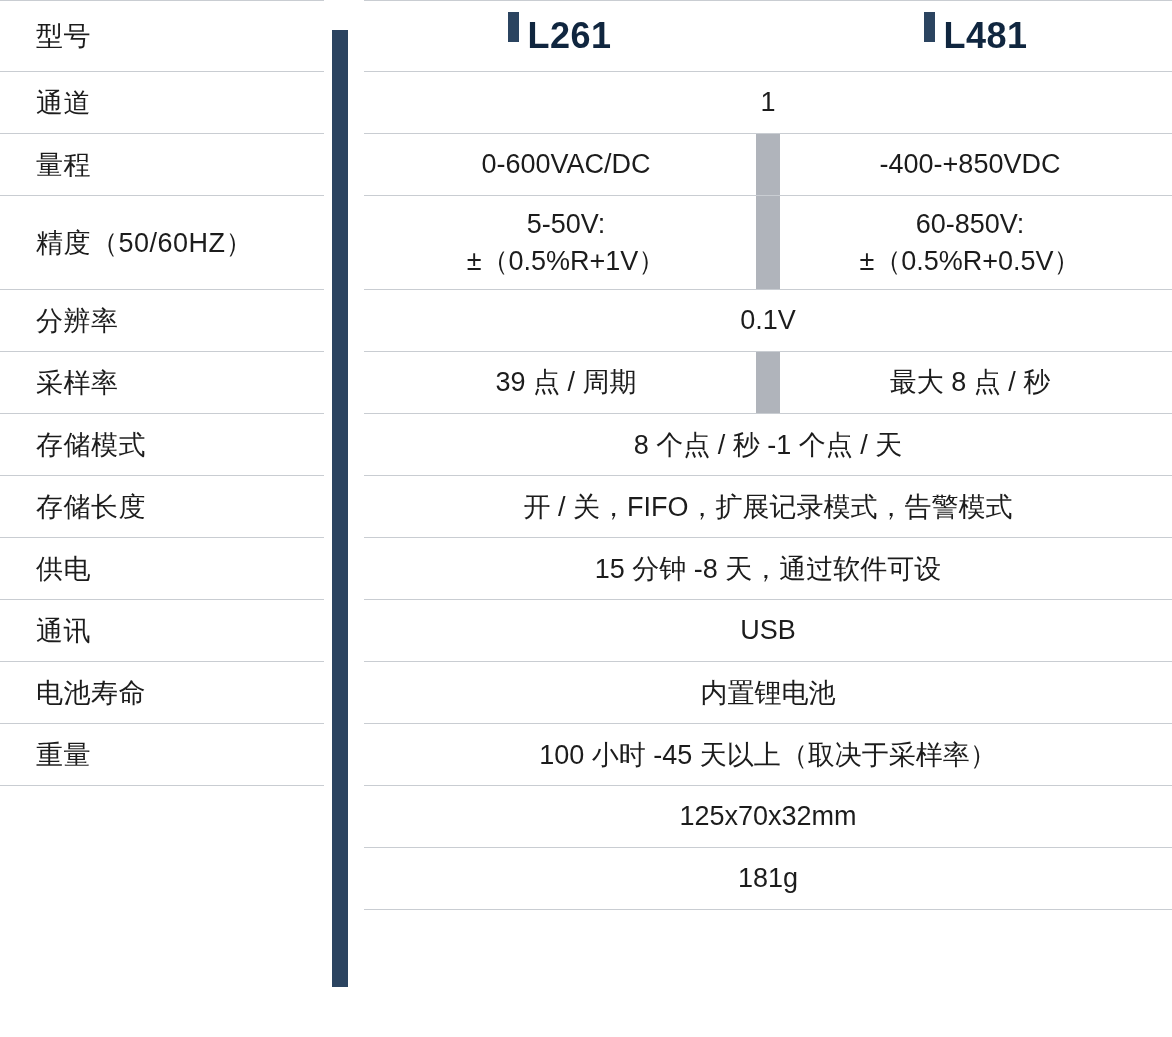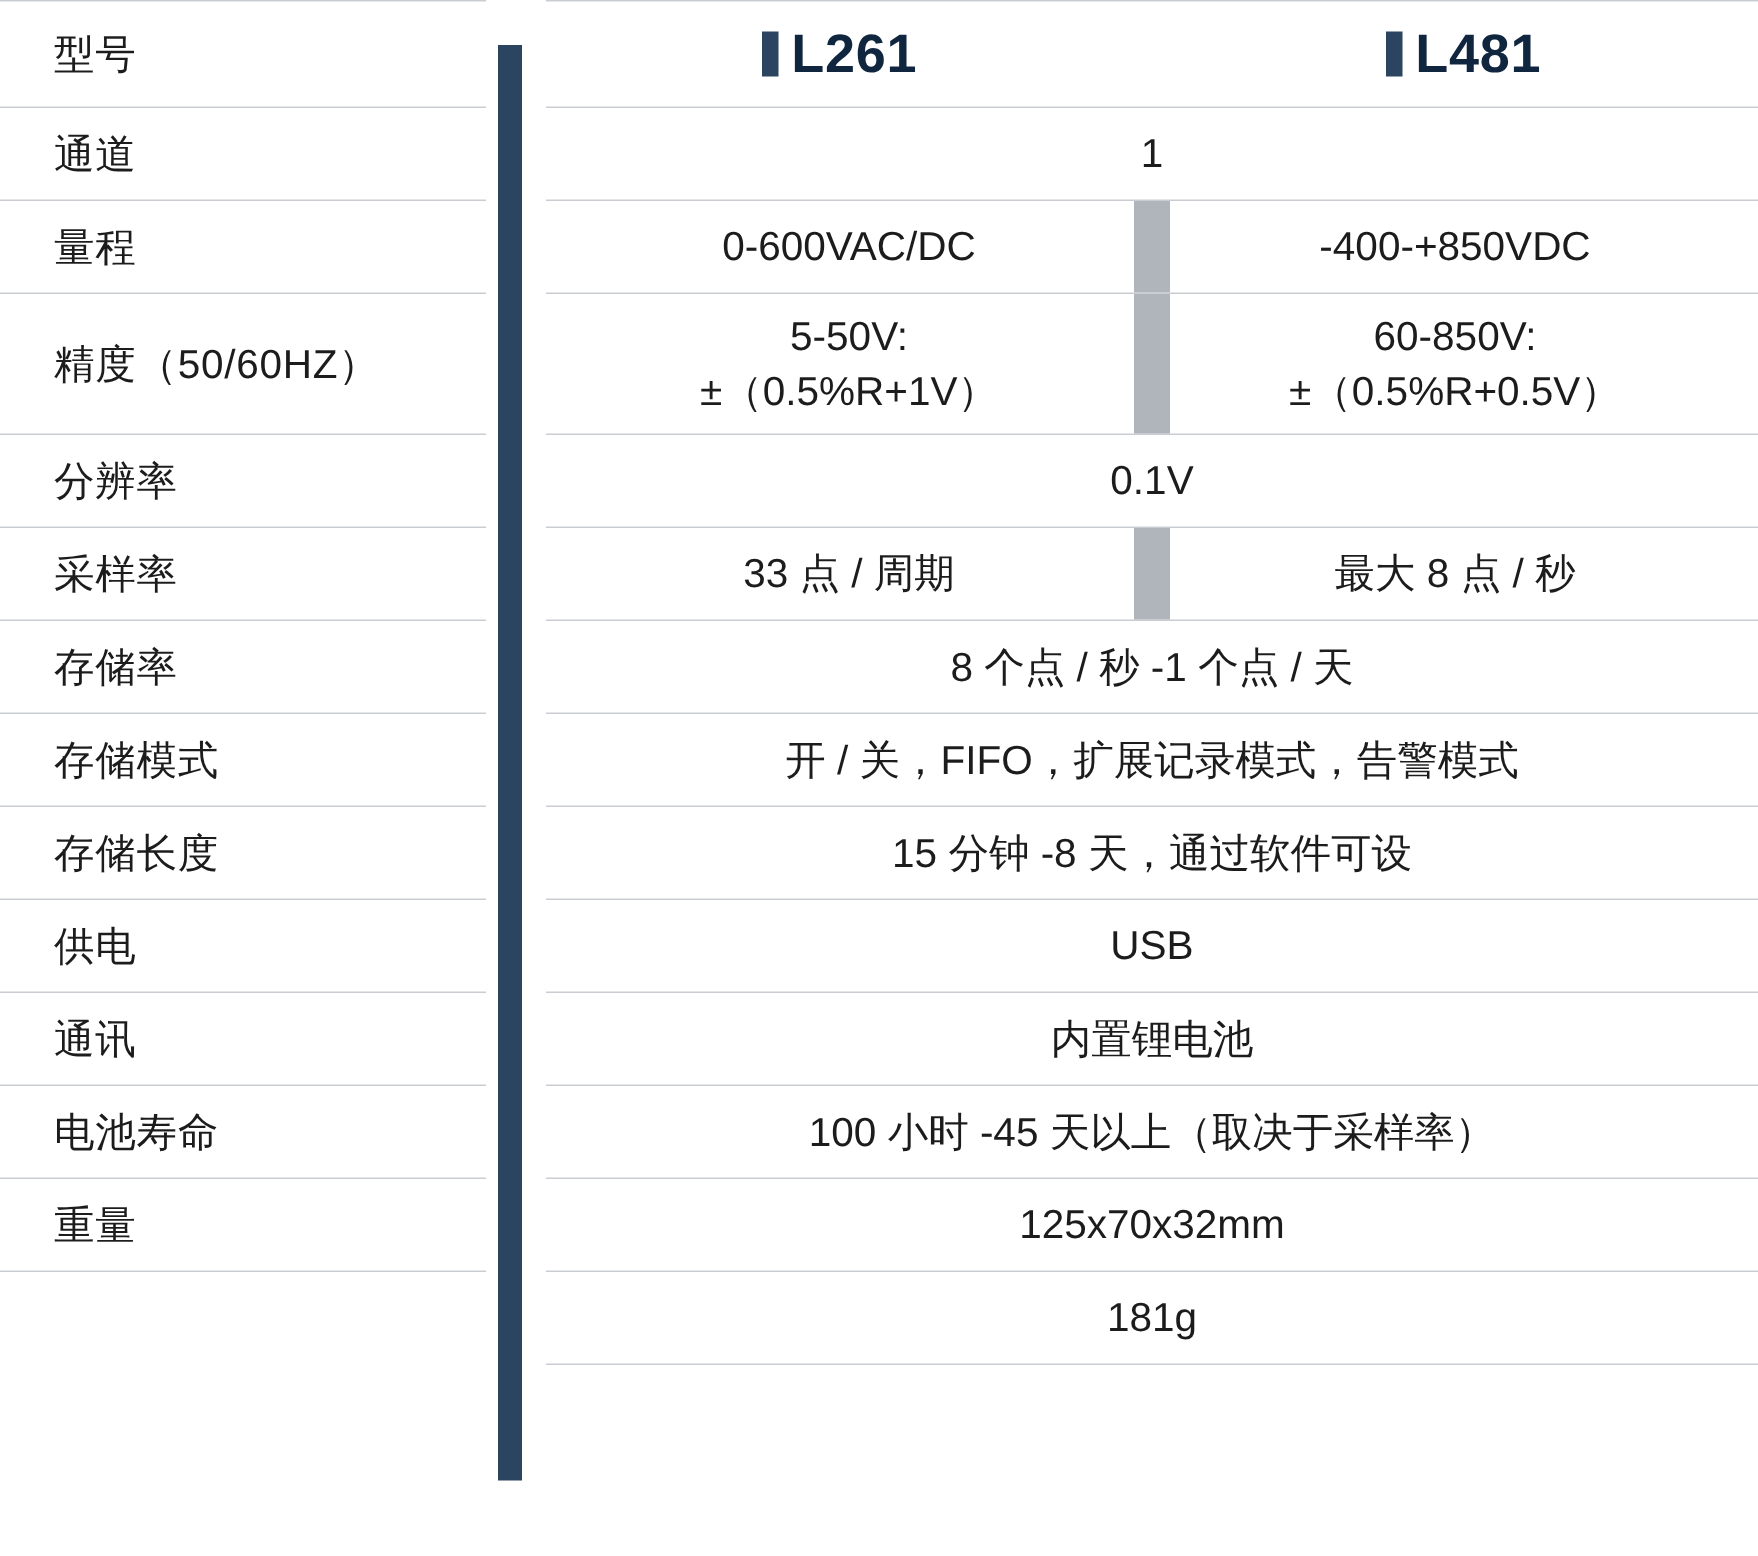--- a/index.html
+++ b/index.html
@@ -112,21 +112,21 @@
   }
 
   .full {
     width: 100%;
     text-align: center;
   }
 
   
   .model {
     display: flex;
-    align-items: center;
+    align-items: flex-start;
     justify-content: center;
     gap: 8px;
     font-size: 36px;
     font-weight: bold;
     color: #10263f;
     letter-spacing: 0.5px;
   }
   .model .tick {
     display: inline-block;
     width: 11px;
@@ -162,23 +162,20 @@
       <div class="row h-tall">
         <span>精度（50/60HZ）</span>
       </div>
       <div class="row h-normal">
         <span>分辨率</span>
       </div>
       <div class="row h-normal">
         <span>采样率</span>
       </div>
       <div class="row h-normal">
-        <span>存储率</span>
-      </div>
-      <div class="row h-normal">
         <span>存储模式</span>
       </div>
       <div class="row h-normal">
         <span>存储长度</span>
       </div>
       <div class="row h-normal">
         <span>供电</span>
       </div>
       <div class="row h-normal">
         <span>通讯</span>
@@ -240,21 +237,21 @@
           </div>
         </div>
       </div>
 
       <div class="row h-normal">
         <div class="full">0.1V</div>
       </div>
 
       <div class="row h-normal">
         <div class="split">
-          <div class="cell">33 点 / 周期</div>
+          <div class="cell">39 点 / 周期</div>
           <div class="sep"></div>
           <div class="cell">最大 8 点 / 秒</div>
         </div>
       </div>
 
       <div class="row h-normal">
         <div class="full">8 个点 / 秒 -1 个点 / 天</div>
       </div>
 
       <div class="row h-normal">

